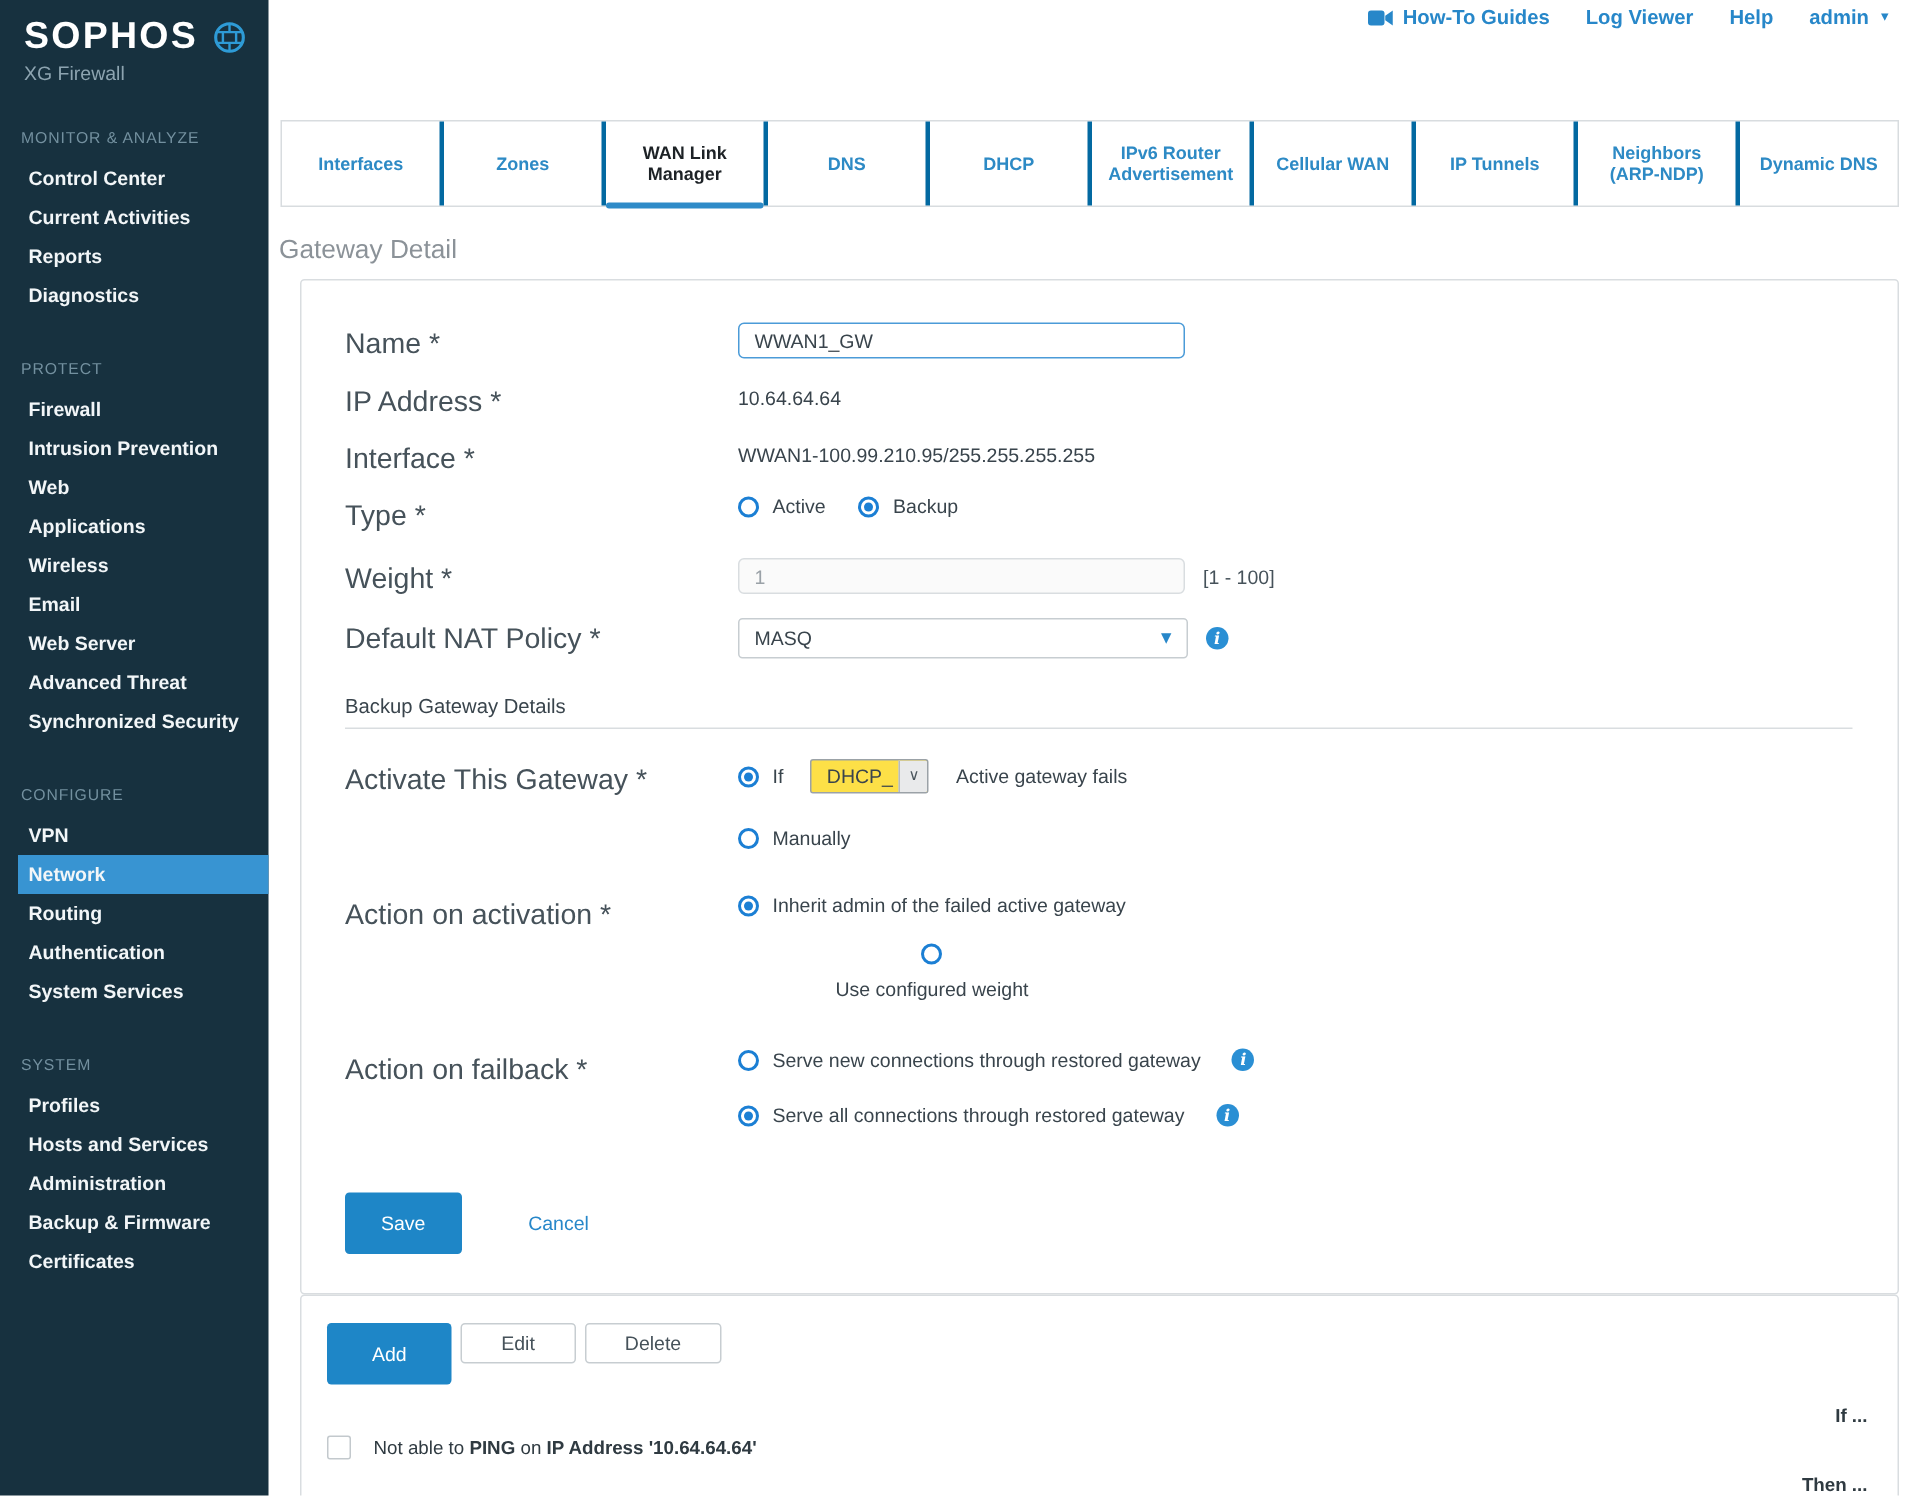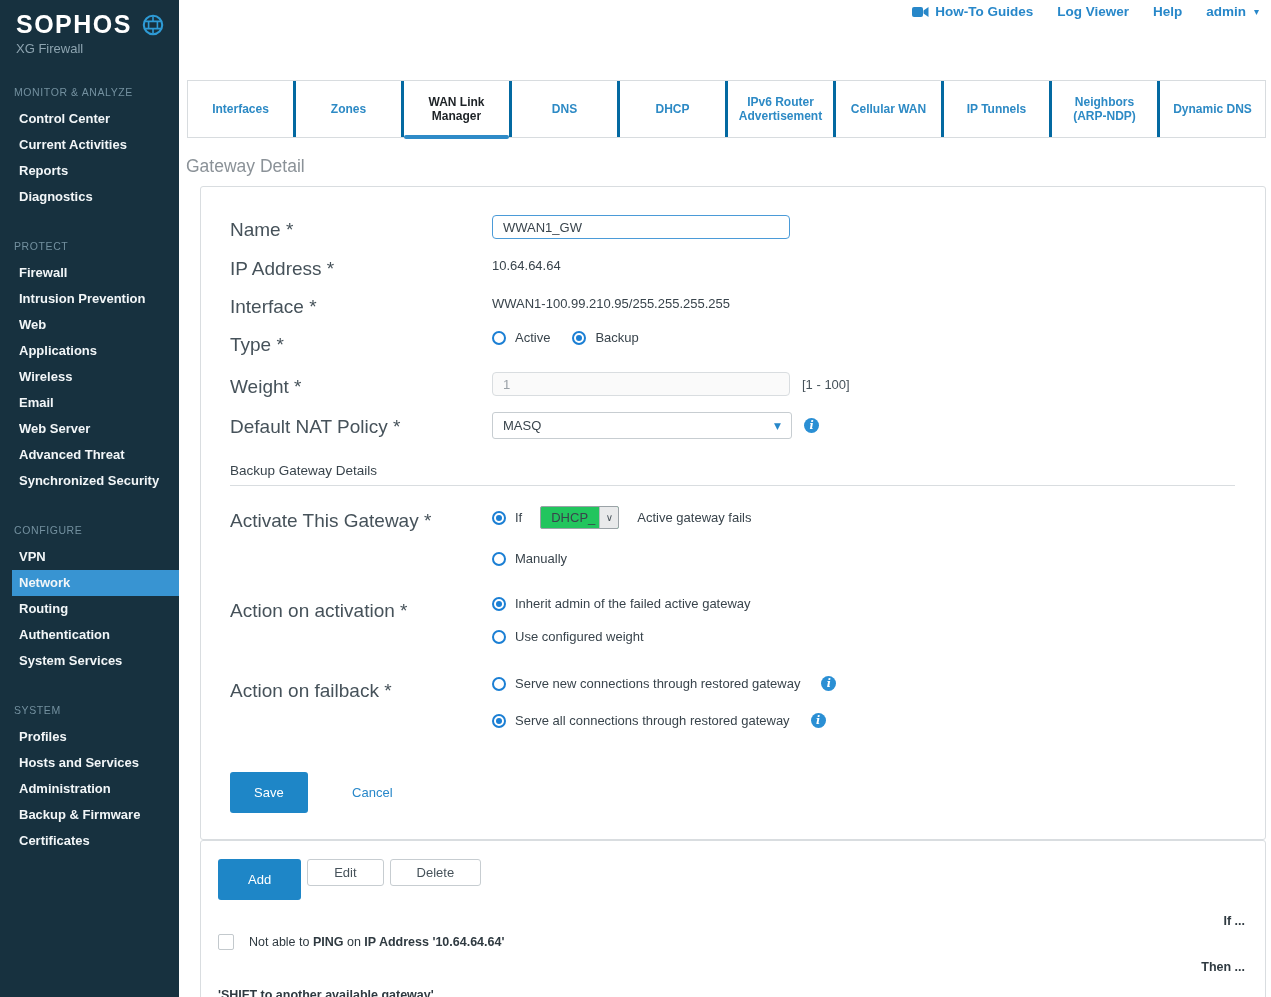--- a/index.html
+++ b/index.html
@@ -64,21 +64,21 @@
 
   .radio { width:14px; height:14px; border:2px solid #1b7fd4; border-radius:50%; display:inline-block;
     background:#fff; position:relative; flex-shrink:0; cursor:pointer; }
   .radio.checked::after { content:''; position:absolute; left:2px; top:2px; width:6px; height:6px;
     background:#1b7fd4; border-radius:50%; }
   .radio-option { display:flex; align-items:center; gap:9px; font-size:13px; color:#39444c; }
   .radio-option .opt-label { cursor:pointer; }
   .radio-group-inline { display:flex; align-items:center; gap:22px; }
 
   .native-select { display:inline-flex; align-items:stretch; border:1px solid #9ba2a7; border-radius:2px;
-    height:23px; margin:0 9px; background:#22c55e; cursor:pointer; overflow:hidden; }
+    height:23px; margin:0 9px; background:#fde047; cursor:pointer; overflow:hidden; }
   .ns-text { padding:0 4px 0 10px; display:flex; align-items:center; font-size:13px; color:#39444c; min-width:46px; }
   .ns-arrow { width:19px; background:#e9eaeb; border-left:1px solid #b6bbbe; display:flex;
     align-items:center; justify-content:center; font-size:10px; color:#4a555c;
     font-family:"DejaVu Sans", sans-serif; }
 
   .btn-primary { background:#1e86c7; color:#fff; border:none; border-radius:3px; height:41px;
     padding:0 24px; font-size:13px; font-family:inherit; cursor:pointer; }
   .link-btn { color:#2787c9; font-size:13px; margin-left:40px; background:none; border:none;
     font-family:inherit; cursor:pointer; }
 
@@ -91,21 +91,21 @@
   .rule-line { display:flex; align-items:center; gap:15px; margin:6px 0 10px 0; }
   .checkbox { width:16px; height:16px; border:1px solid #c3c9cd; border-radius:2px; background:#fff;
     flex-shrink:0; cursor:pointer; }
   .rule-text { font-size:12.5px; color:#2f3a41; }
   .rule-text b { font-weight:bold; }
   .rule-then-value { font-weight:bold; font-size:12.5px; color:#2f3a41; margin-top:14px; }
 
   
   .mb13 { margin-bottom:13px; } .mb12 { margin-bottom:12px; } .mb16 { margin-bottom:16px; }
   .mb14 { margin-bottom:14px; } .mb24 { margin-bottom:24px; } .mb20 { margin-bottom:20px; }
-  .mb18 { margin-bottom:18px; } .mb30 { margin-bottom:30px; } .mb32 { margin-bottom:32px; }
+  .mb18 { margin-bottom:18px; } .mb30 { margin-bottom:30px; } .mb32 { margin-bottom:32px;flex-direction:column; }
   .mb22 { margin-bottom:22px; } .mt14 { margin-top:14px; }
 </style>
 </head>
 <body>
 
 <div class="app">
 
   <aside class="sidebar">
     <div class="logo-block">
       <div class="logo-row">

